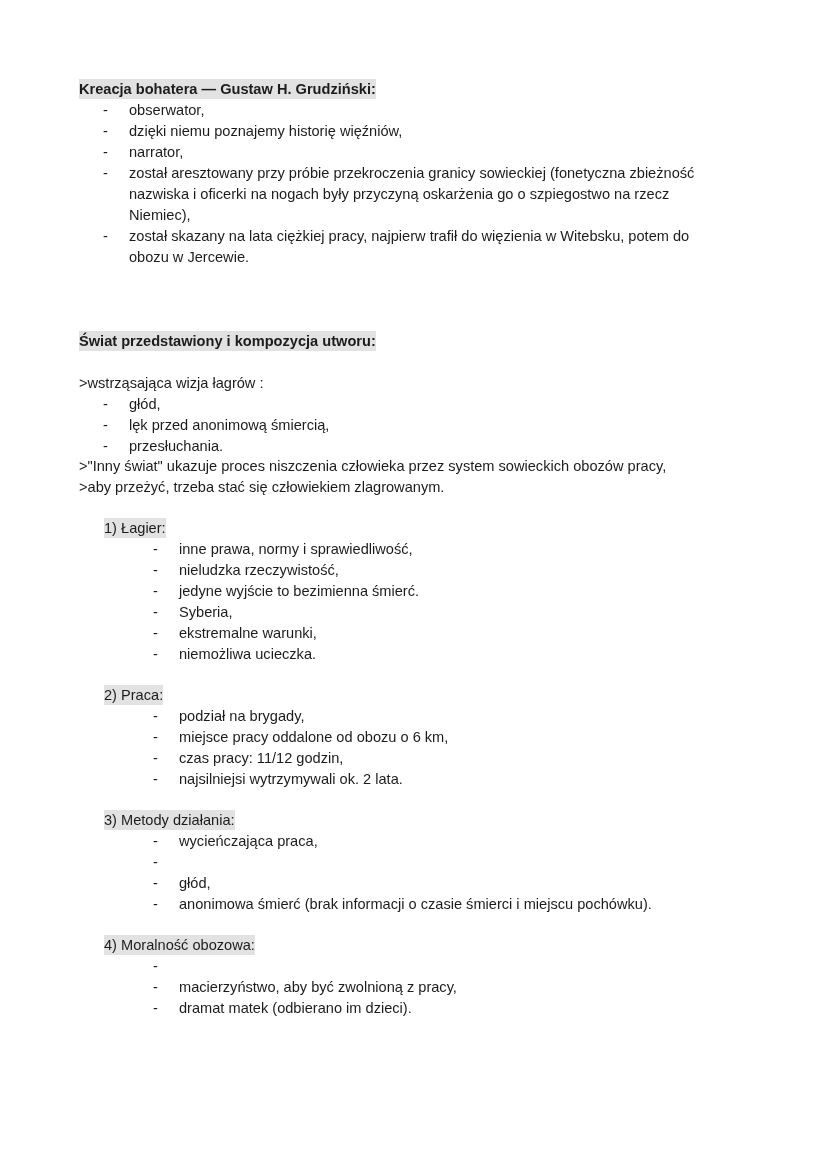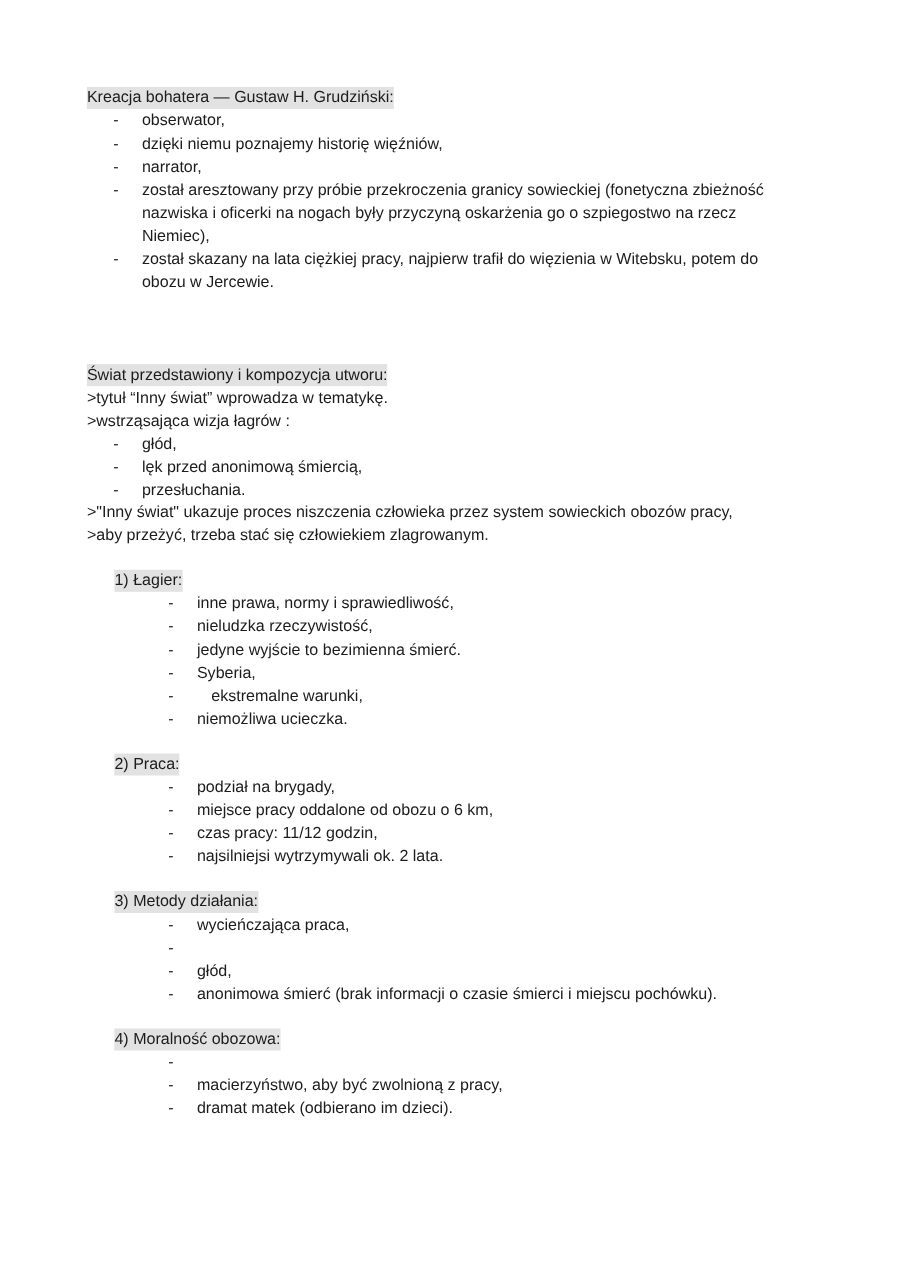--- a/index.html
+++ b/index.html
@@ -4,21 +4,21 @@
   <style>
     html, body { margin: 0; padding: 0; background: #ffffff; }
     body {
       width: 828px; height: 1171px; position: relative; overflow: hidden;
       font-family: "Liberation Sans", sans-serif; color: #1c1c1c;
       font-size: 14.6px;
     }
     .page { position: absolute; left: 0; top: 0; width: 828px; height: 1171px; }
     .line { position: absolute; white-space: nowrap; line-height: 20px; }
     .hl { background: #e2e2e2; }
-    .bold { font-weight: normal; text-align: right; }
+    .bold { font-weight: bold; text-align: right; }
     .dash { position: absolute; }
   </style>
 </head>
 <body>
 
 <div class="page" id="page">
     <span class="line bold hl" style="left: 79px; top: 79px;">Kreacja bohatera — Gustaw H. Grudziński:</span>
     <span class="line dash" style="left: 103px; top: 100px;">-</span>
     <span class="line" style="left: 129px; top: 100px;">obserwator,</span>
     <span class="line dash" style="left: 103px; top: 121px;">-</span>
@@ -26,41 +26,40 @@
     <span class="line dash" style="left: 103px; top: 142px;">-</span>
     <span class="line" style="left: 129px; top: 142px;">narrator,</span>
     <span class="line dash" style="left: 103px; top: 163px;">-</span>
     <span class="line" style="left: 129px; top: 163px;">został aresztowany przy próbie przekroczenia granicy sowieckiej (fonetyczna zbieżność</span>
     <span class="line" style="left: 129px; top: 184px; text-align: right;">nazwiska i oficerki na nogach były przyczyną oskarżenia go o szpiegostwo na rzecz</span>
     <span class="line" style="left: 129px; top: 205px;">Niemiec),</span>
     <span class="line dash" style="left: 103px; top: 226px;">-</span>
     <span class="line" style="left: 129px; top: 226px;">został skazany na lata ciężkiej pracy, najpierw trafił do więzienia w Witebsku, potem do</span>
     <span class="line" style="left: 129px; top: 247px;">obozu w Jercewie.</span>
     <span class="line bold hl" style="left: 79px; top: 331px;">Świat przedstawiony i kompozycja utworu:</span>
-    <span class="line" style="left: 79px; top: 352px;">&gt;tytuł “Inny świat” wprowadza w tematykę.</span>
     <span class="line" style="left: 79px; top: 373px;">&gt;wstrząsająca wizja łagrów :</span>
     <span class="line dash" style="left: 103px; top: 394px;">-</span>
     <span class="line" style="left: 129px; top: 394px;">głód,</span>
     <span class="line dash" style="left: 103px; top: 415px;">-</span>
     <span class="line" style="left: 129px; top: 415px;">lęk przed anonimową śmiercią,</span>
     <span class="line dash" style="left: 103px; top: 436px;">-</span>
     <span class="line" style="left: 129px; top: 436px; text-align: right;">przesłuchania.</span>
     <span class="line" style="left: 79px; top: 456px;">&gt;"Inny świat" ukazuje proces niszczenia człowieka przez system sowieckich obozów pracy,</span>
     <span class="line" style="left: 79px; top: 477px;">&gt;aby przeżyć, trzeba stać się człowiekiem zlagrowanym.</span>
     <span class="line hl" style="left: 104px; top: 518px;">1)  Łagier:</span>
     <span class="line dash" style="left: 153px; top: 539px;">-</span>
     <span class="line" style="left: 179px; top: 539px;">inne prawa, normy i sprawiedliwość,</span>
     <span class="line dash" style="left: 153px; top: 560px;">-</span>
     <span class="line" style="left: 179px; top: 560px;">nieludzka rzeczywistość,</span>
     <span class="line dash" style="left: 153px; top: 581px;">-</span>
     <span class="line" style="left: 179px; top: 581px;">jedyne wyjście to bezimienna śmierć.</span>
     <span class="line dash" style="left: 153px; top: 602px;">-</span>
     <span class="line" style="left: 179px; top: 602px;">Syberia,</span>
     <span class="line dash" style="left: 153px; top: 623px;">-</span>
-    <span class="line" style="left: 192px; top: 623px;">ekstremalne warunki,</span>
+    <span class="line" style="left: 179px; top: 623px;">ekstremalne warunki,</span>
     <span class="line dash" style="left: 153px; top: 644px;">-</span>
     <span class="line" style="left: 179px; top: 644px;">niemożliwa ucieczka.</span>
     <span class="line hl" style="left: 104px; top: 685px;">2)  Praca:</span>
     <span class="line dash" style="left: 153px; top: 706px;">-</span>
     <span class="line" style="left: 179px; top: 706px;">podział na brygady,</span>
     <span class="line dash" style="left: 153px; top: 727px;">-</span>
     <span class="line" style="left: 179px; top: 727px;">miejsce pracy oddalone od obozu o 6 km,</span>
     <span class="line dash" style="left: 153px; top: 748px;">-</span>
     <span class="line" style="left: 179px; top: 748px;">czas pracy: 11/12 godzin,</span>
     <span class="line dash" style="left: 153px; top: 769px;">-</span>

